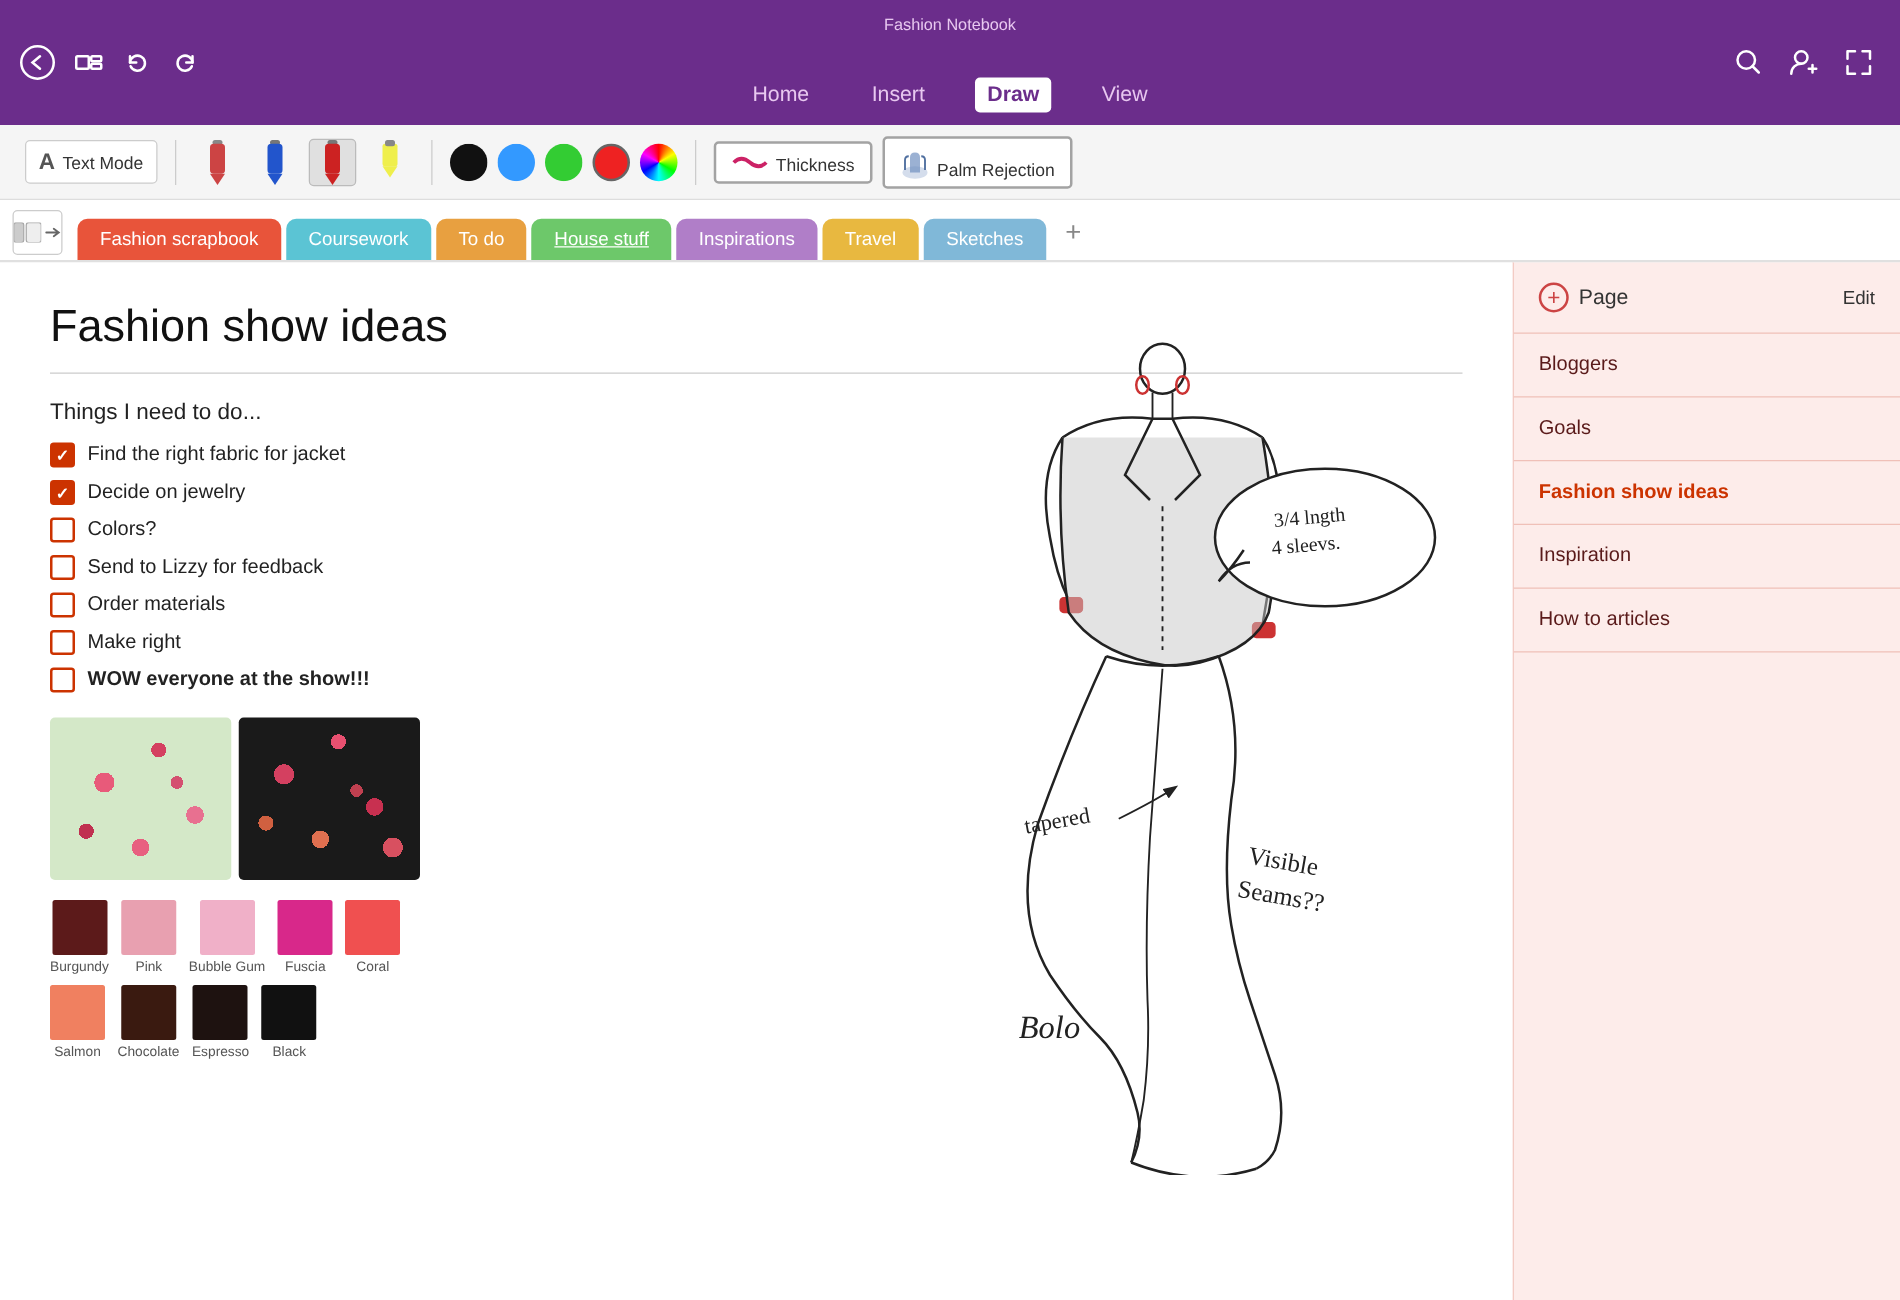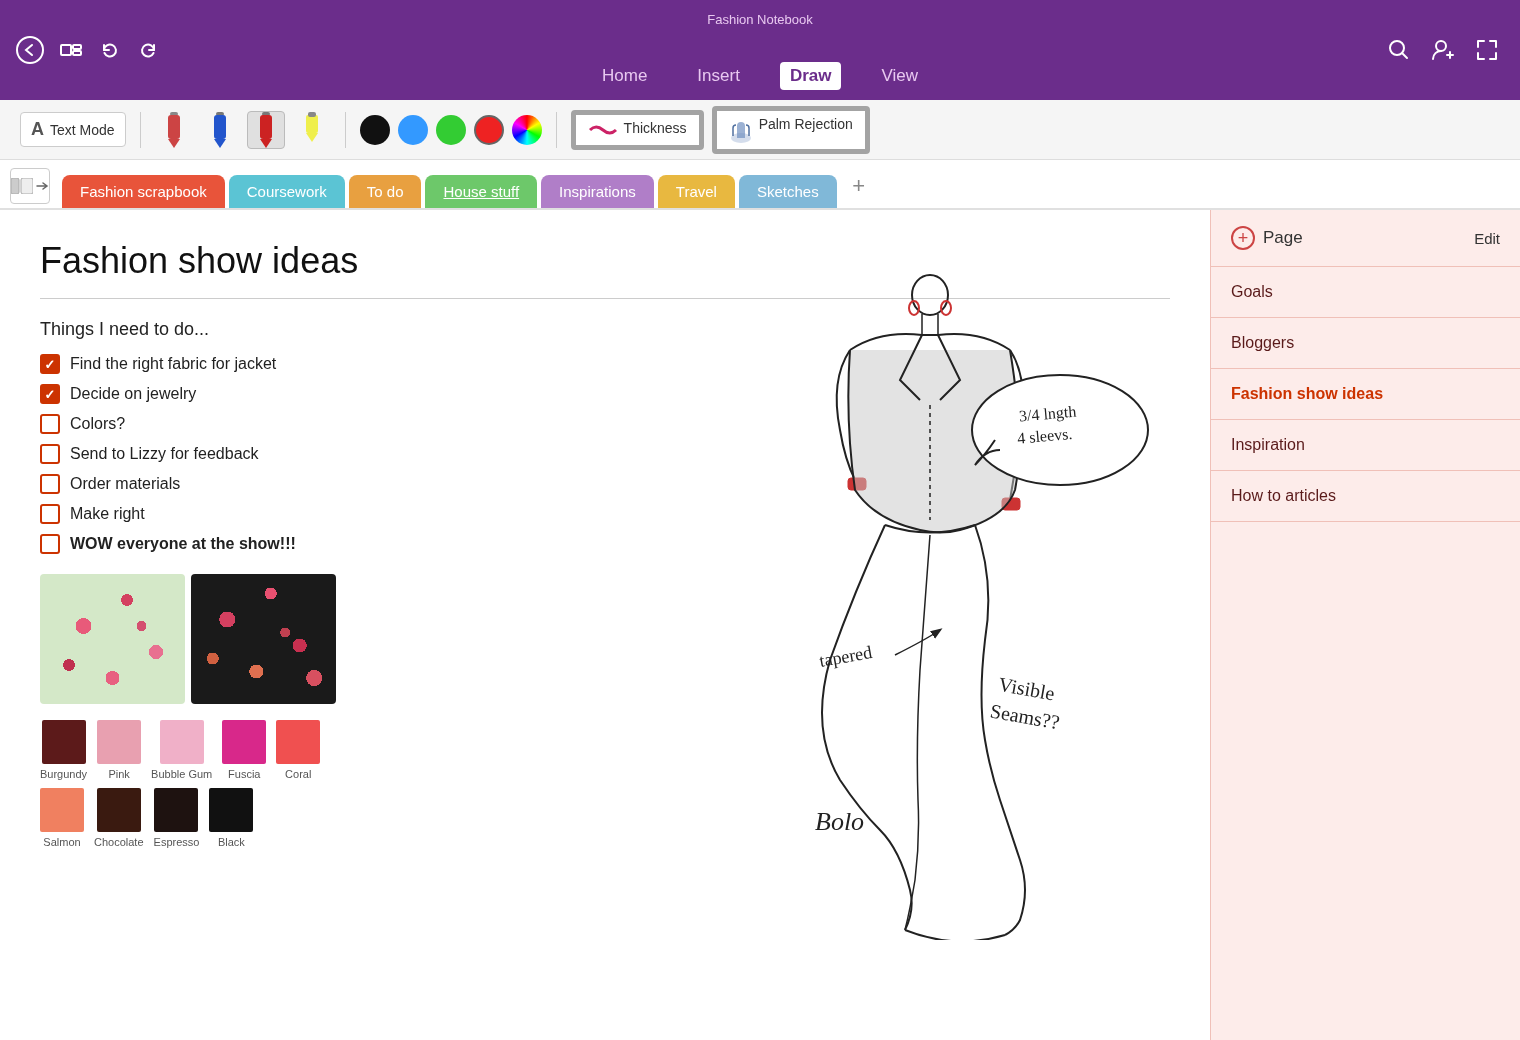--- a/index.html
+++ b/index.html
@@ -104,24 +104,24 @@
       cursor: pointer;
       border: 2px solid transparent;
     }
     .color-circle.active { border-color: #666; }
     .color-wheel {
       width: 30px; height: 30px; border-radius: 50%;
       background: conic-gradient(red, yellow, lime, cyan, blue, magenta, red);
       cursor: pointer;
     }
     .thickness-btn, .palm-btn {
-      display: flex; align-items: flex-start; gap: 6px;
+      display: flex; align-items: flex-end; gap: 6px;
       padding: 5px 12px;
       background: #fff;
-      border: 5px solid #a3a3a3;
+      border: 2px solid #a3a3a3;
       border-radius: 4px;
       cursor: pointer;
       font-size: 14px;
       color: #333;
     }
 
     
     .tabs-bar {
       height: 50px;
       background: #fff;
@@ -623,19 +623,19 @@
 
   <div class="right-sidebar">
     <div class="sidebar-header">
       <div class="sidebar-header-left">
         <div class="sidebar-add-icon">+</div>
         <span class="sidebar-page-label">Page</span>
       </div>
       <button class="sidebar-edit-btn">Edit</button>
     </div>
 
+    <div class="sidebar-item">Bloggers</div>
     <div class="sidebar-item">Goals</div>
-    <div class="sidebar-item">Bloggers</div>
     <div class="sidebar-item active">Fashion show ideas</div>
     <div class="sidebar-item">Inspiration</div>
     <div class="sidebar-item">How to articles</div>
   </div>
 </div>
 
 </body></html>

